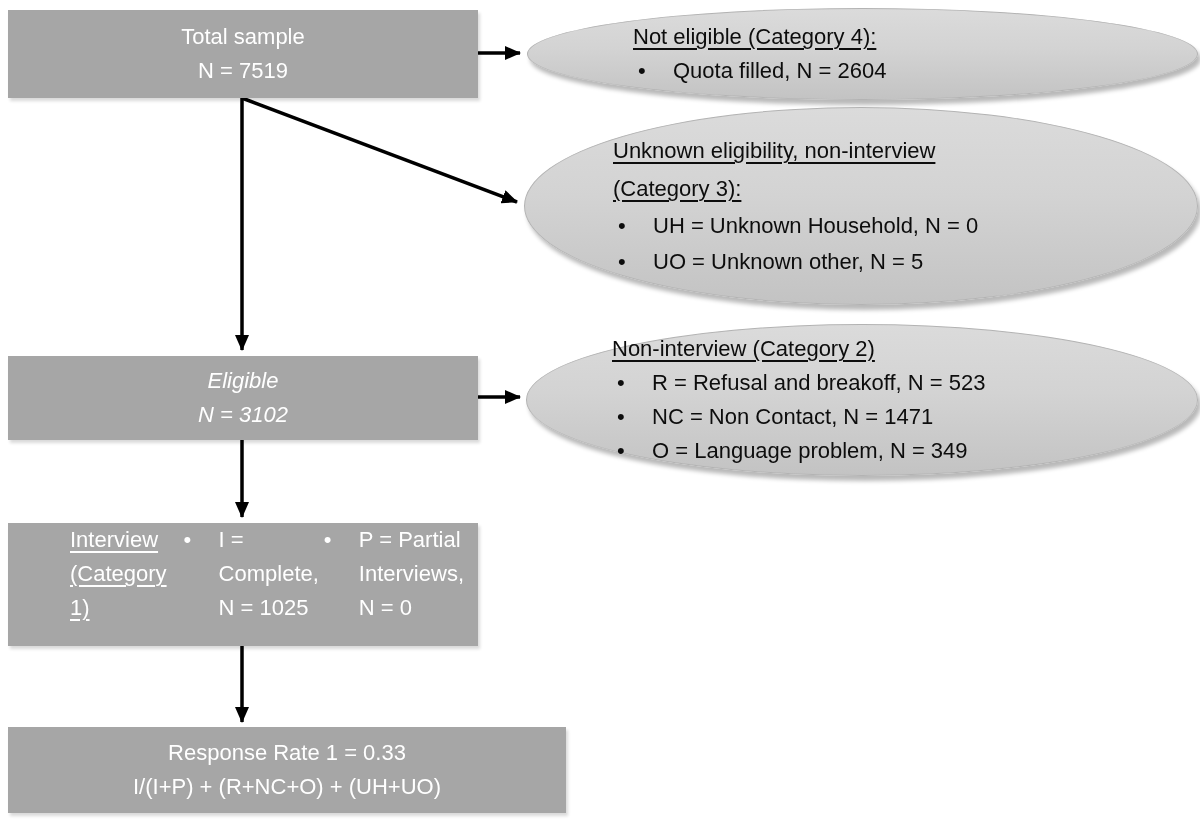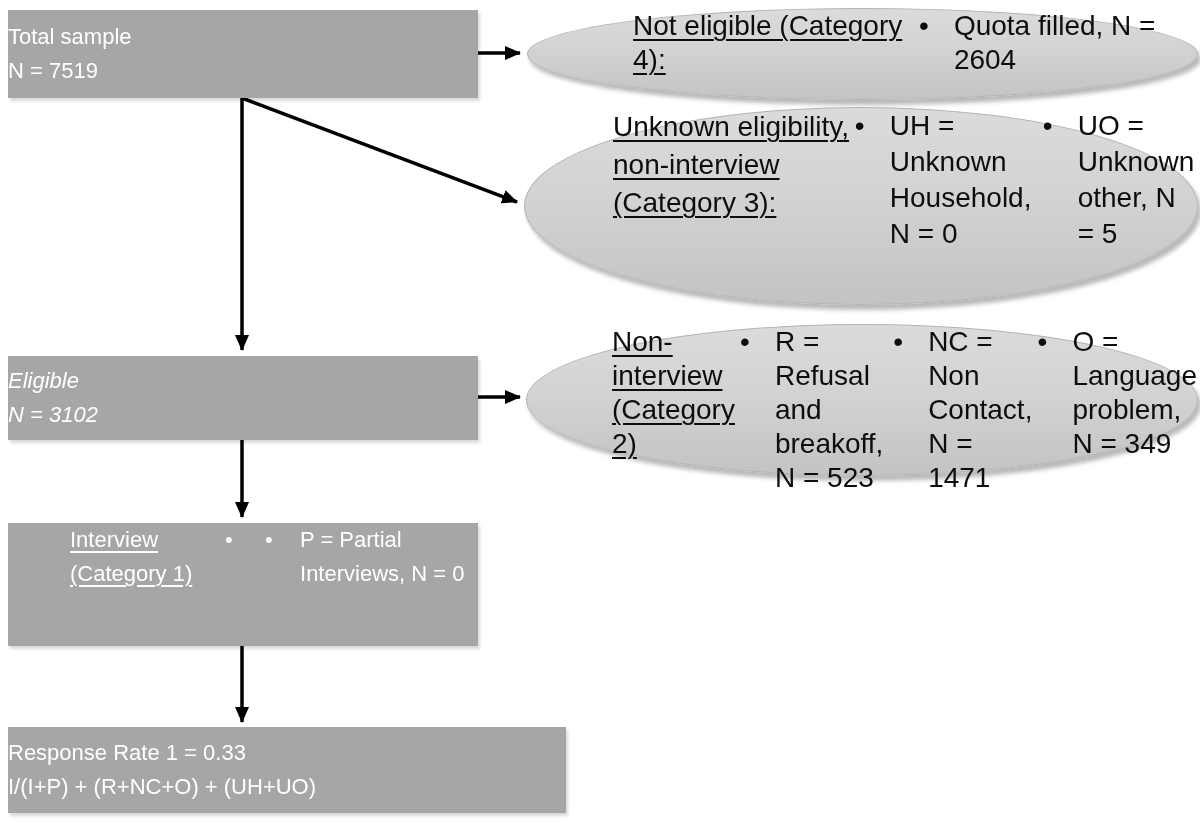--- a/index.html
+++ b/index.html
@@ -23,35 +23,35 @@
     color: var(--box-text, #ffffff);
     box-shadow: 2px 3px 3px rgba(0,0,0,0.15);
     box-sizing: border-box;
     font-size: 22px;
     line-height: 34px;
   }
   .gbox.centered {
     display: flex;
     flex-direction: column;
     justify-content: center;
-    align-items: flex-start;
+    align-items: center;
     text-align: center;
   }
   .ellipse {
     position: absolute;
     border-radius: 50%;
     background: linear-gradient(180deg, #dbdbdb 0%, #d3d3d3 45%, #c3c3c3 100%);
     border: 1px solid #b3b3b3;
     box-shadow: 3px 5px 4px rgba(0,0,0,0.28);
     color: var(--ellipse-text, #0d0d0d);
     box-sizing: border-box;
     display: flex;
-    flex-direction: row;
+    flex-direction: column;
     justify-content: center;
-    font-size: 28px;
+    font-size: 22px;
     line-height: 34px;
   }
   .title-underline {
     text-decoration: underline;
     text-decoration-thickness: 2px;
     text-underline-offset: 4px;
   }
   .bullet-row {
     display: flex;
     margin-left: 5px;
@@ -135,20 +135,21 @@
     <div class="bullet-row">
       <span class="bullet-marker">•</span>
       <span>O = Language problem, N = 349</span>
     </div>
   </div>
 
   <div class="gbox box-interview">
     <div class="title-underline">Interview (Category 1)</div>
     <div class="bullet-row">
       <span class="bullet-marker">•</span>
+      <span>I = Complete, N = 1025</span>
     </div>
     <div class="bullet-row">
       <span class="bullet-marker">•</span>
       <span>P = Partial Interviews, N = 0</span>
     </div>
   </div>
 
   <div class="gbox centered box-response">
     <div>Response Rate 1 = 0.33</div>
     <div>I/(I+P) + (R+NC+O) + (UH+UO)</div>

